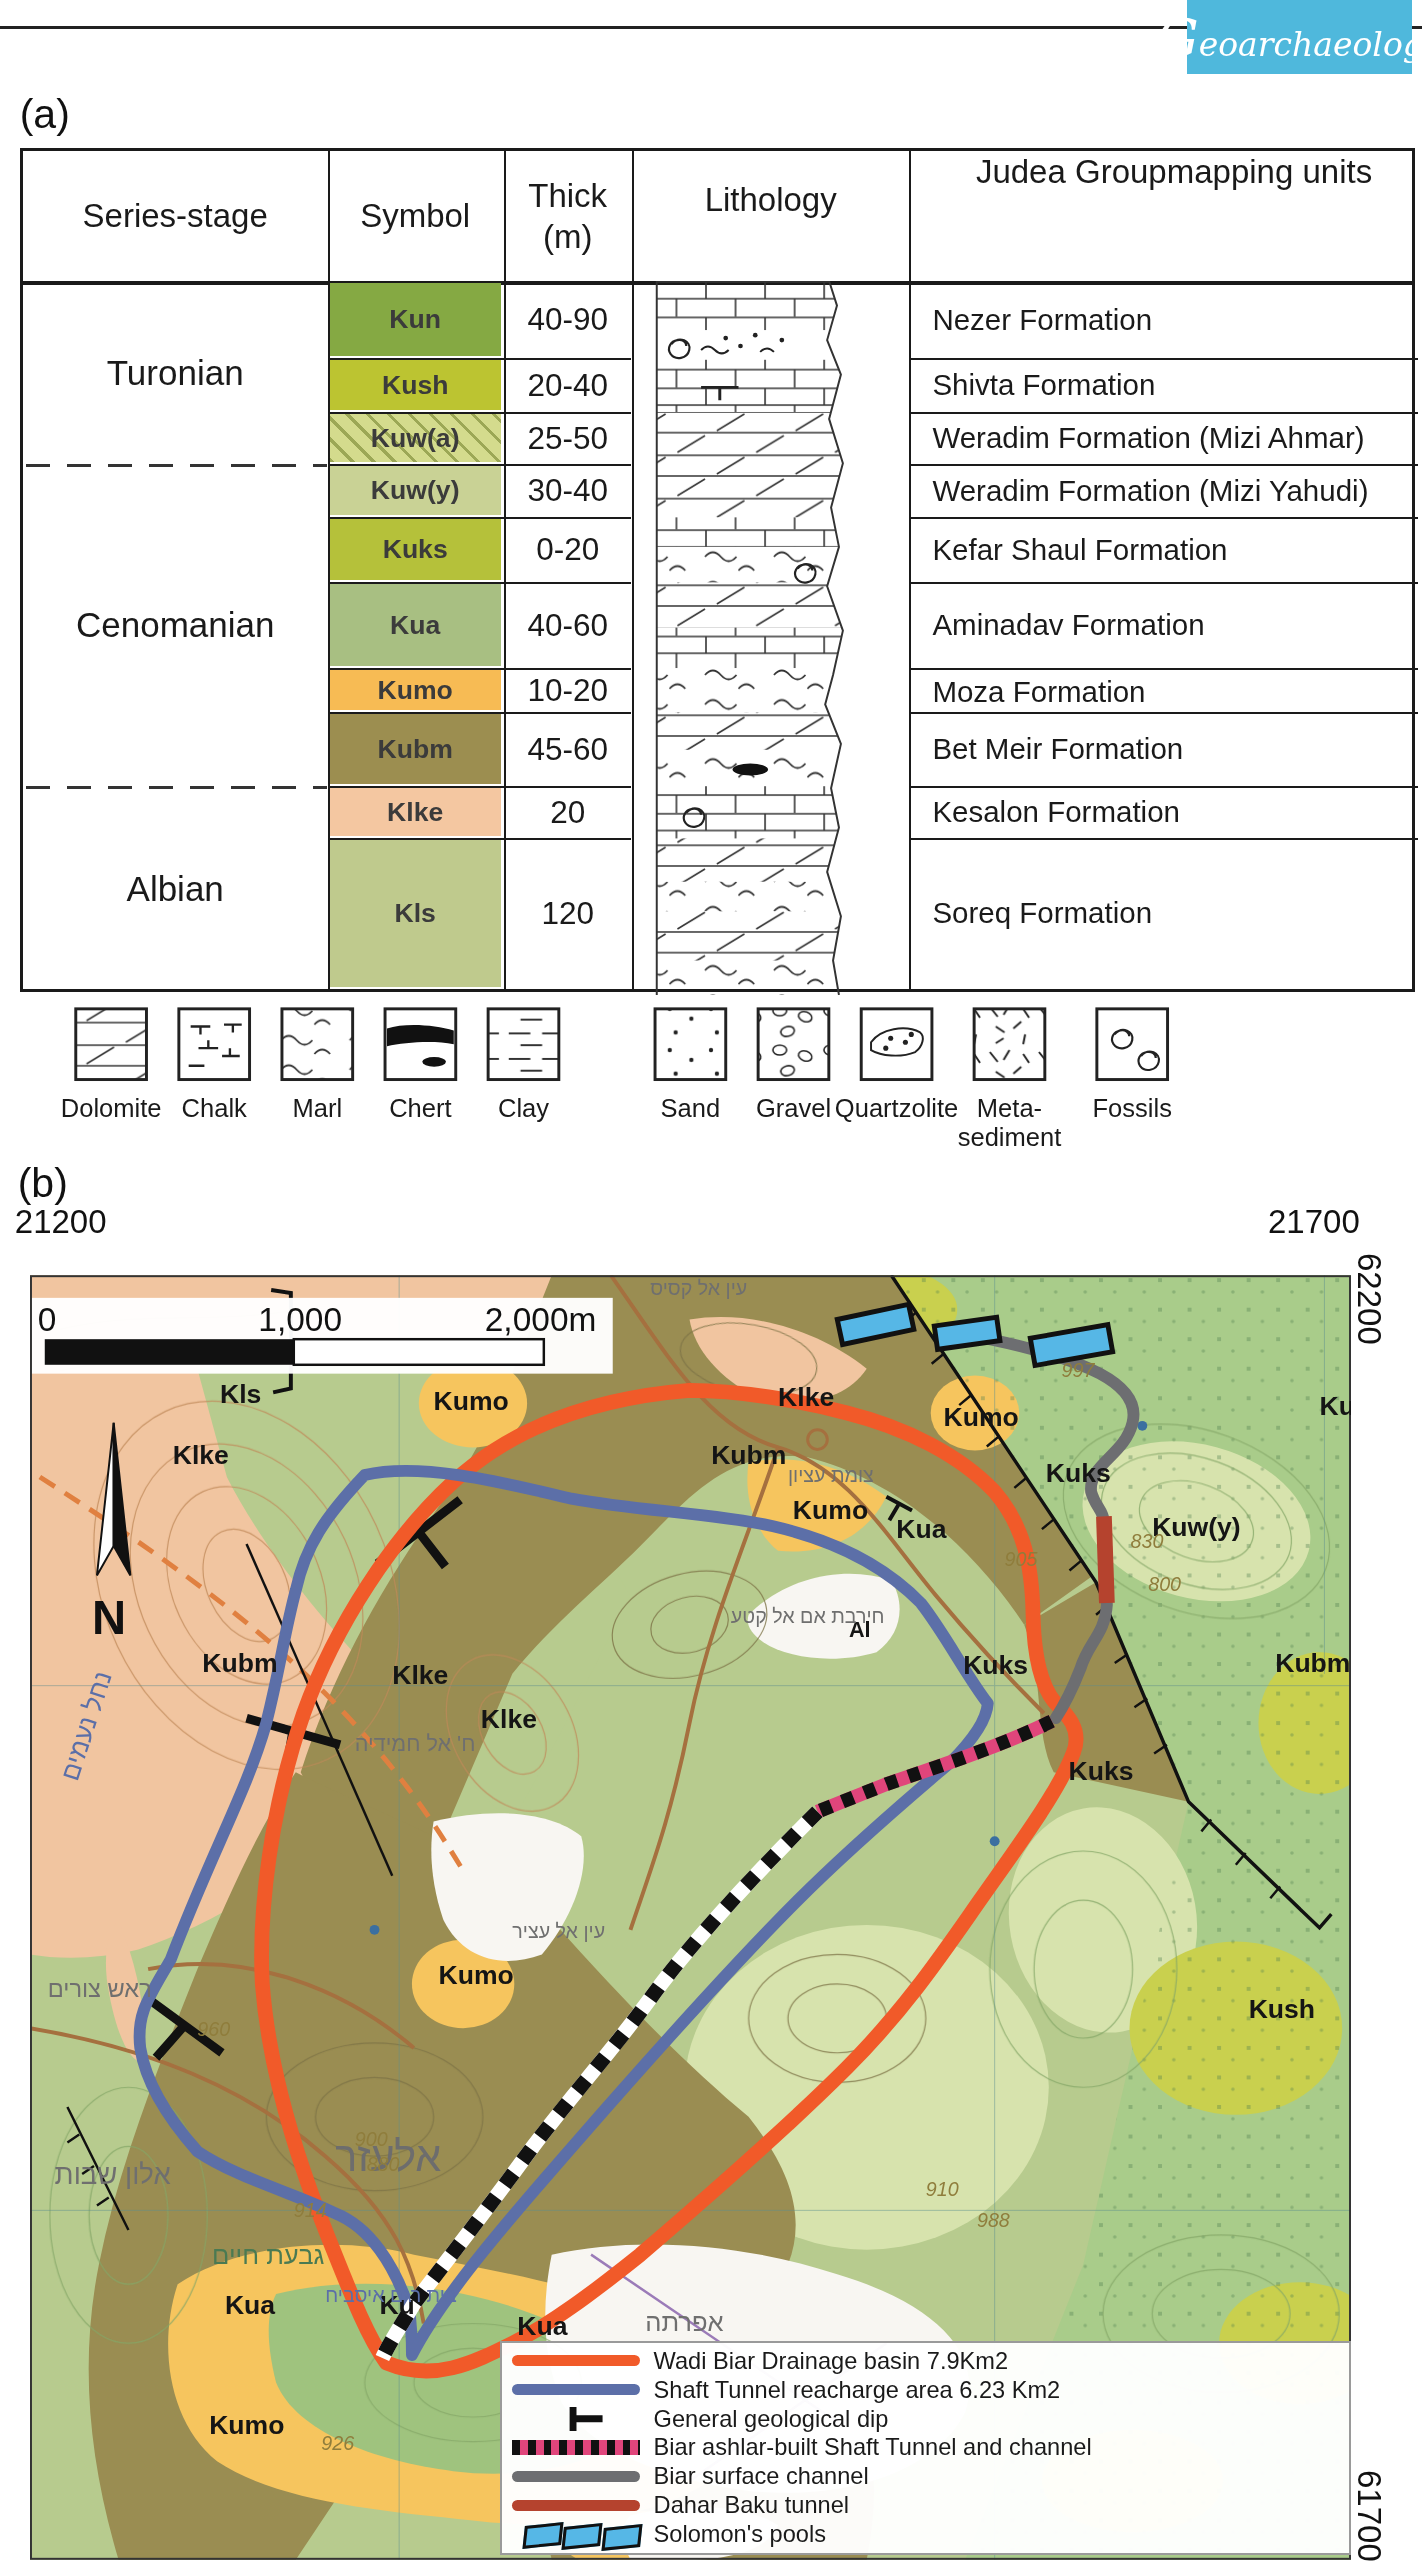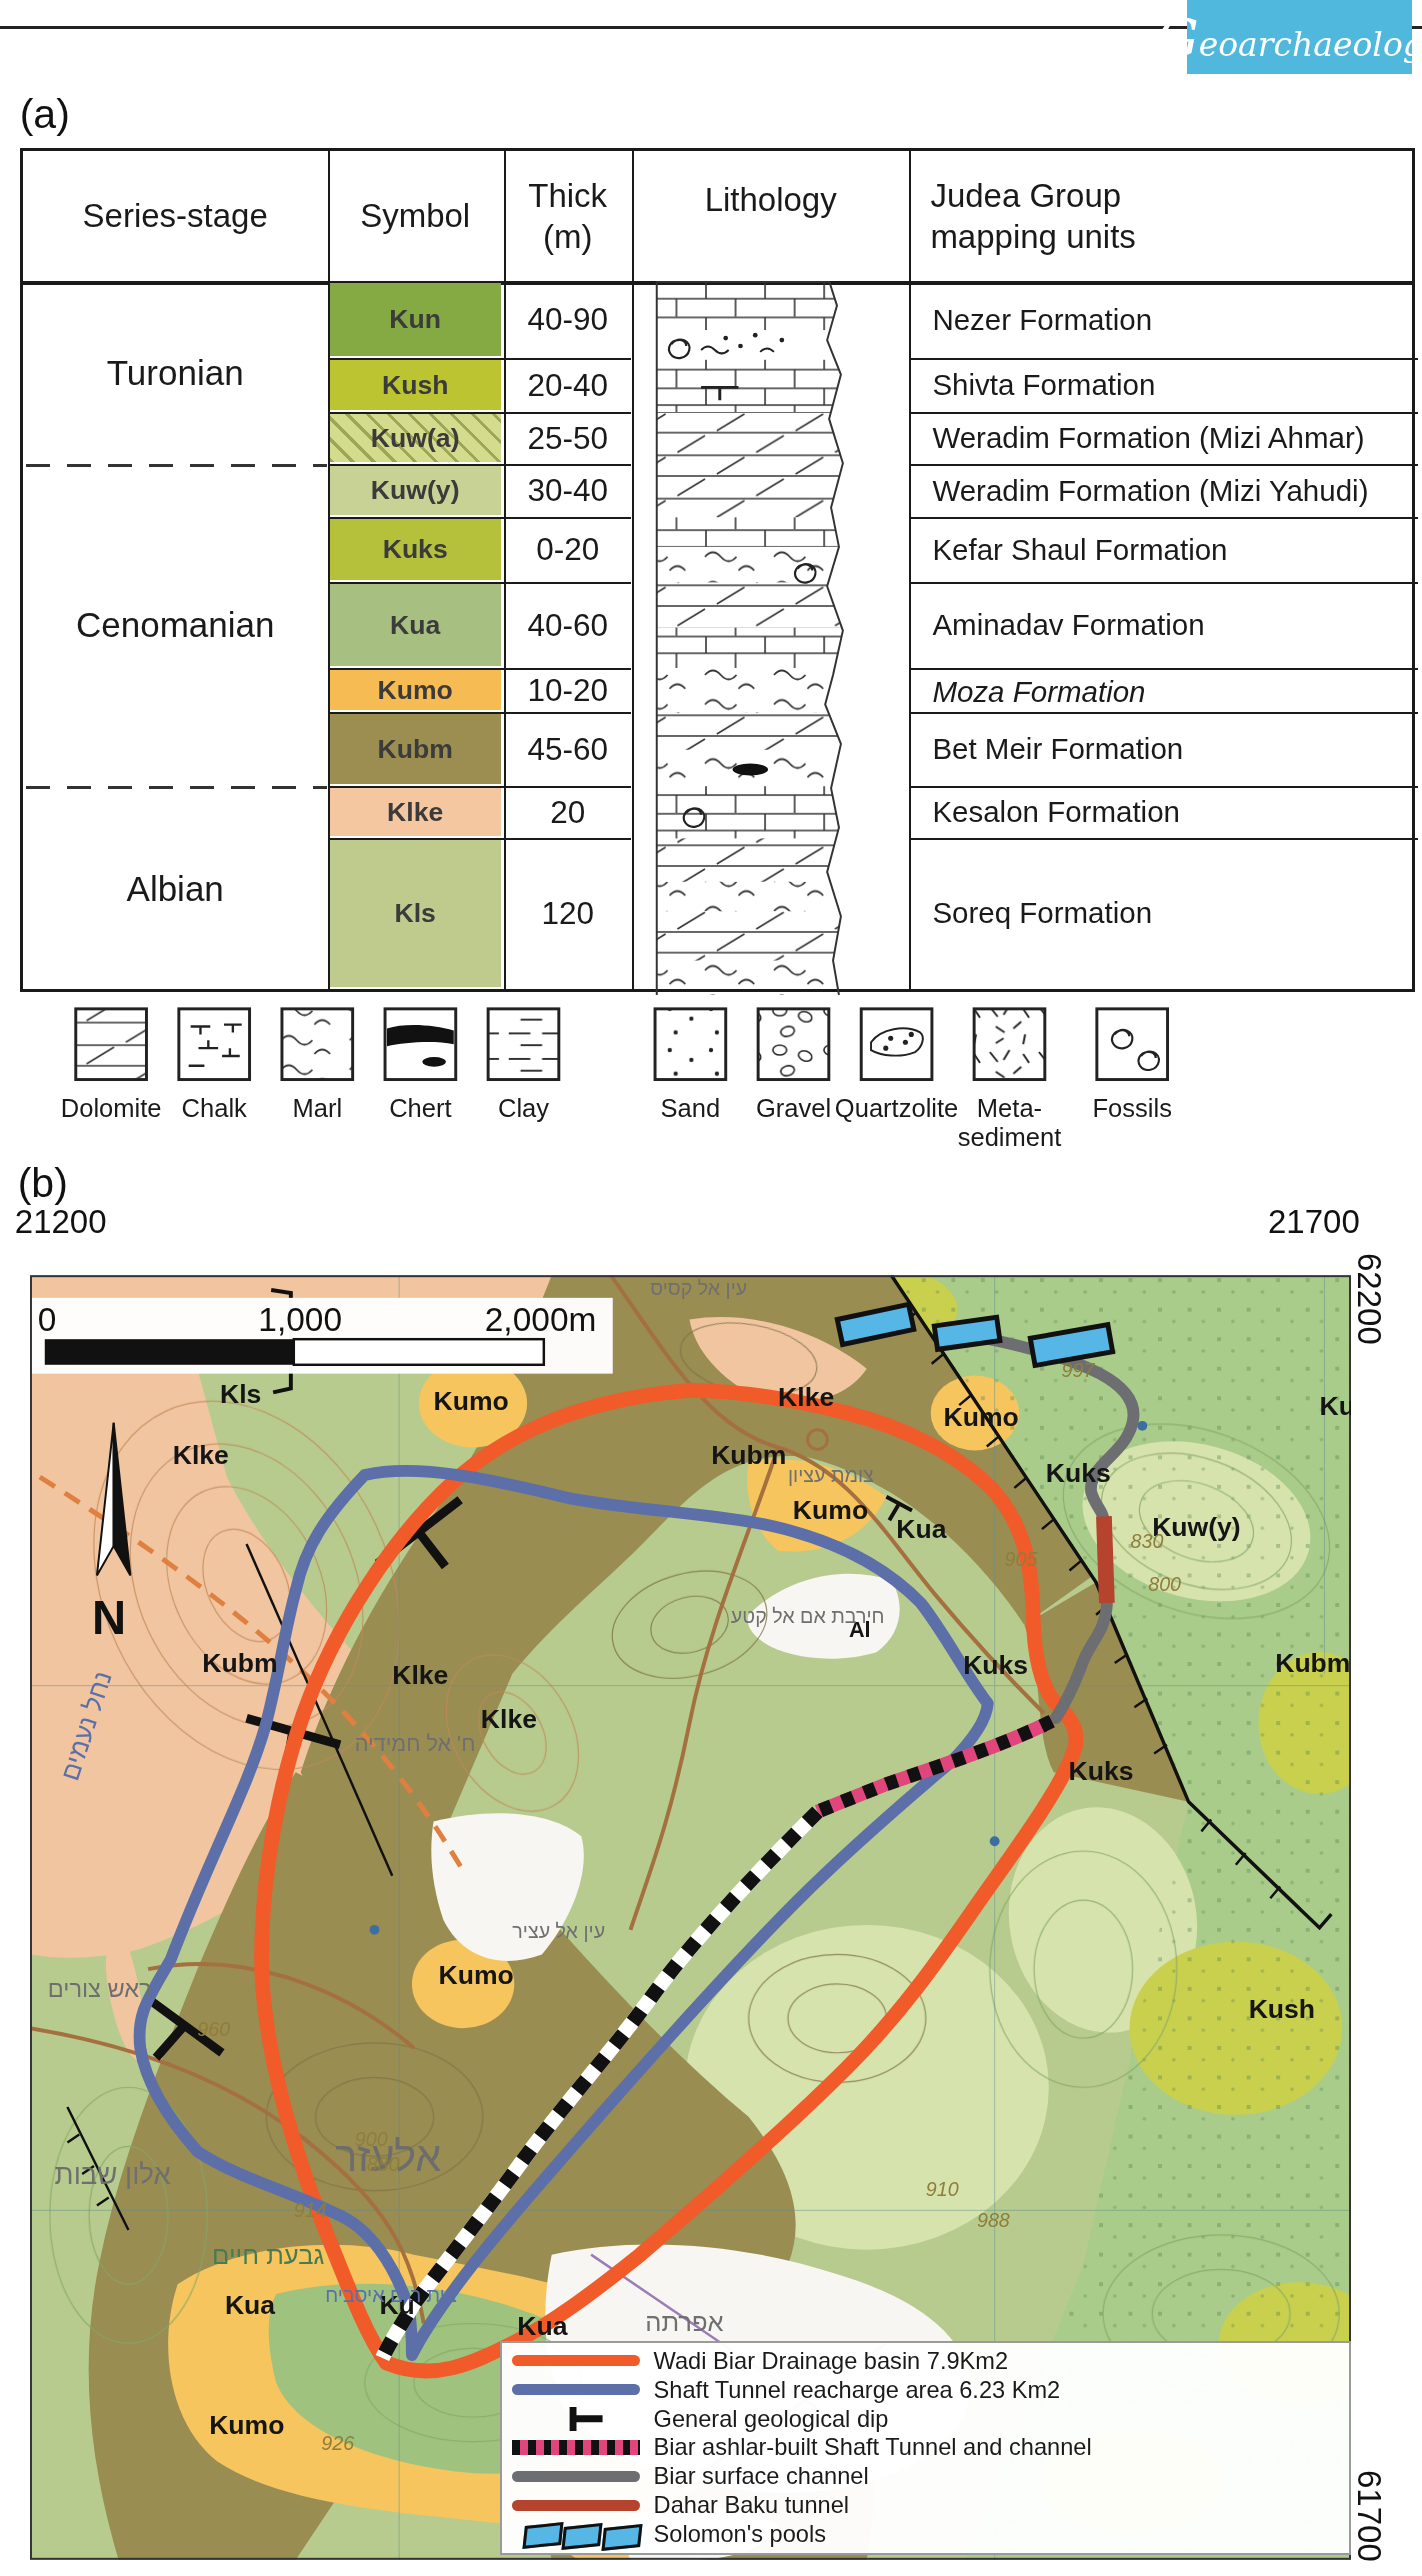--- a/index.html
+++ b/index.html
@@ -59,21 +59,21 @@
   <div class="vline" style="left:609px;"></div>
   <div class="vline" style="left:886px;"></div>
 
   <div class="hdr" style="left:0;width:305px;">Series-stage</div>
   <div class="hdr" style="left:305px;width:175px;">Symbol</div>
   <div class="hdr" style="left:481px;width:128px;flex-direction:column;">
     <span>Thick</span>
     <span>(m)</span>
   </div>
   <div class="hdr" style="left:609px;width:278px;align-items:flex-start;padding-top:27.6px;box-sizing:border-box;">Lithology</div>
-  <div class="hdr" style="left:886px;width:509px;flex-direction:column;align-items:flex-start;padding-left:21.7px;box-sizing:border-box;">
+  <div class="hdr" style="left:886px;width:509px;flex-direction:row;align-items:flex-start;padding-left:21.7px;box-sizing:border-box;">
     <span>Judea Group</span>
     <span>mapping units</span>
   </div>
   <div class="hline" style="left:0;right:0;top:130px;height:3.9px;"></div>
 
   <div class="hline" style="left:307px;width:301px;top:207px;"></div>
   <div class="hline" style="left:307px;width:301px;top:261px;"></div>
   <div class="hline" style="left:307px;width:301px;top:313px;"></div>
   <div class="hline" style="left:307px;width:301px;top:366px;"></div>
   <div class="hline" style="left:307px;width:301px;top:431px;"></div>
@@ -119,21 +119,21 @@
   <div class="thkcell" style="top:563px;height:70px;">45-60</div>
   <div class="thkcell" style="top:637px;height:48px;">20</div>
   <div class="thkcell" style="top:689px;height:147px;">120</div>
 
   <div class="unitcell" style="top:130px;height:77px;">Nezer Formation</div>
   <div class="unitcell" style="top:207px;height:54px;text-align:right;">Shivta Formation</div>
   <div class="unitcell" style="top:261px;height:52px;">Weradim Formation (Mizi Ahmar)</div>
   <div class="unitcell" style="top:313px;height:53px;">Weradim Formation (Mizi Yahudi)</div>
   <div class="unitcell" style="top:366px;height:65px;">Kefar Shaul Formation</div>
   <div class="unitcell" style="top:431px;height:86px;">Aminadav Formation</div>
-  <div class="unitcell" style="top:517px;height:48px;font-style:italic;">Moza Formation</div>
+  <div class="unitcell" style="top:517px;height:48px;">Moza Formation</div>
   <div class="unitcell" style="top:561px;height:74px;">Bet Meir Formation</div>
   <div class="unitcell" style="top:635px;height:52px;">Kesalon Formation</div>
   <div class="unitcell" style="top:687px;height:149px;">Soreq Formation</div>
 
   <svg class="abs" style="left:609px;top:130px;" width="278" height="714" viewBox="0 0 282 725">
     <defs>
       <pattern id="pat-brick" width="60" height="36" patternUnits="userSpaceOnUse">
         <path d="M0,1 H60 M0,18 H60 M15,1 V18 M45,18 V36" stroke="#333" stroke-width="1.6" fill="none"></path>
       </pattern>
       <pattern id="pat-dolo" width="80" height="44" patternUnits="userSpaceOnUse">

